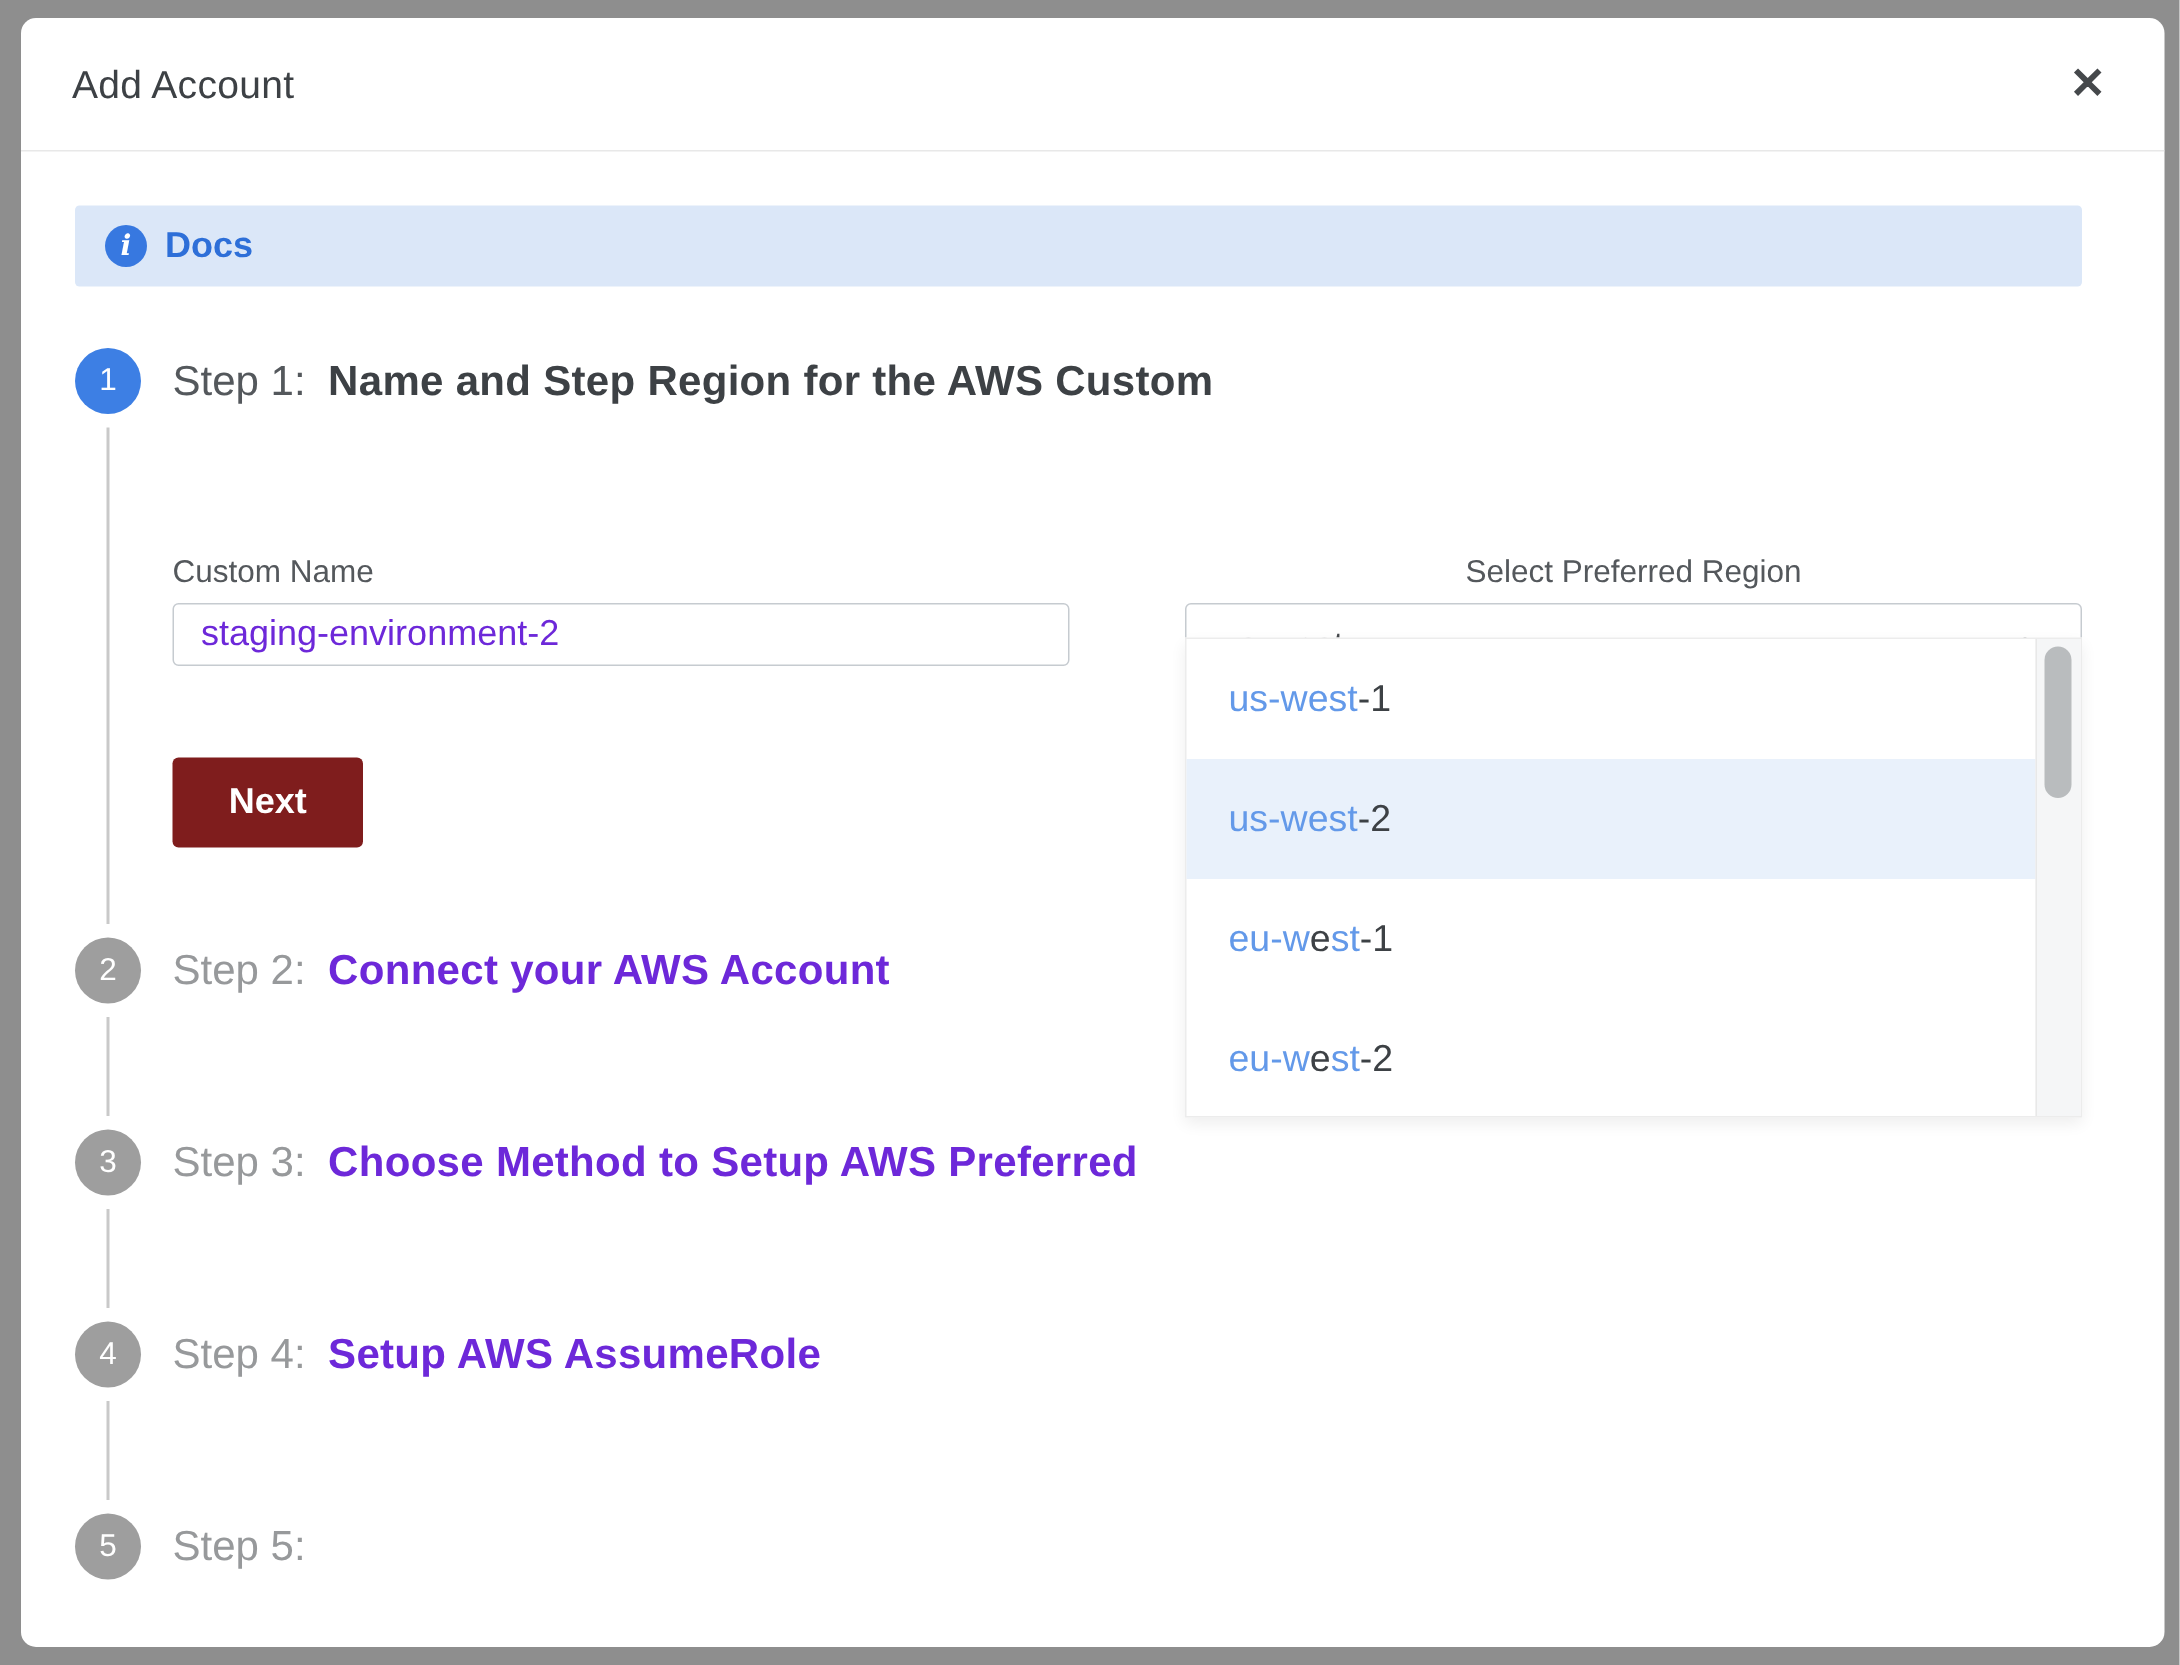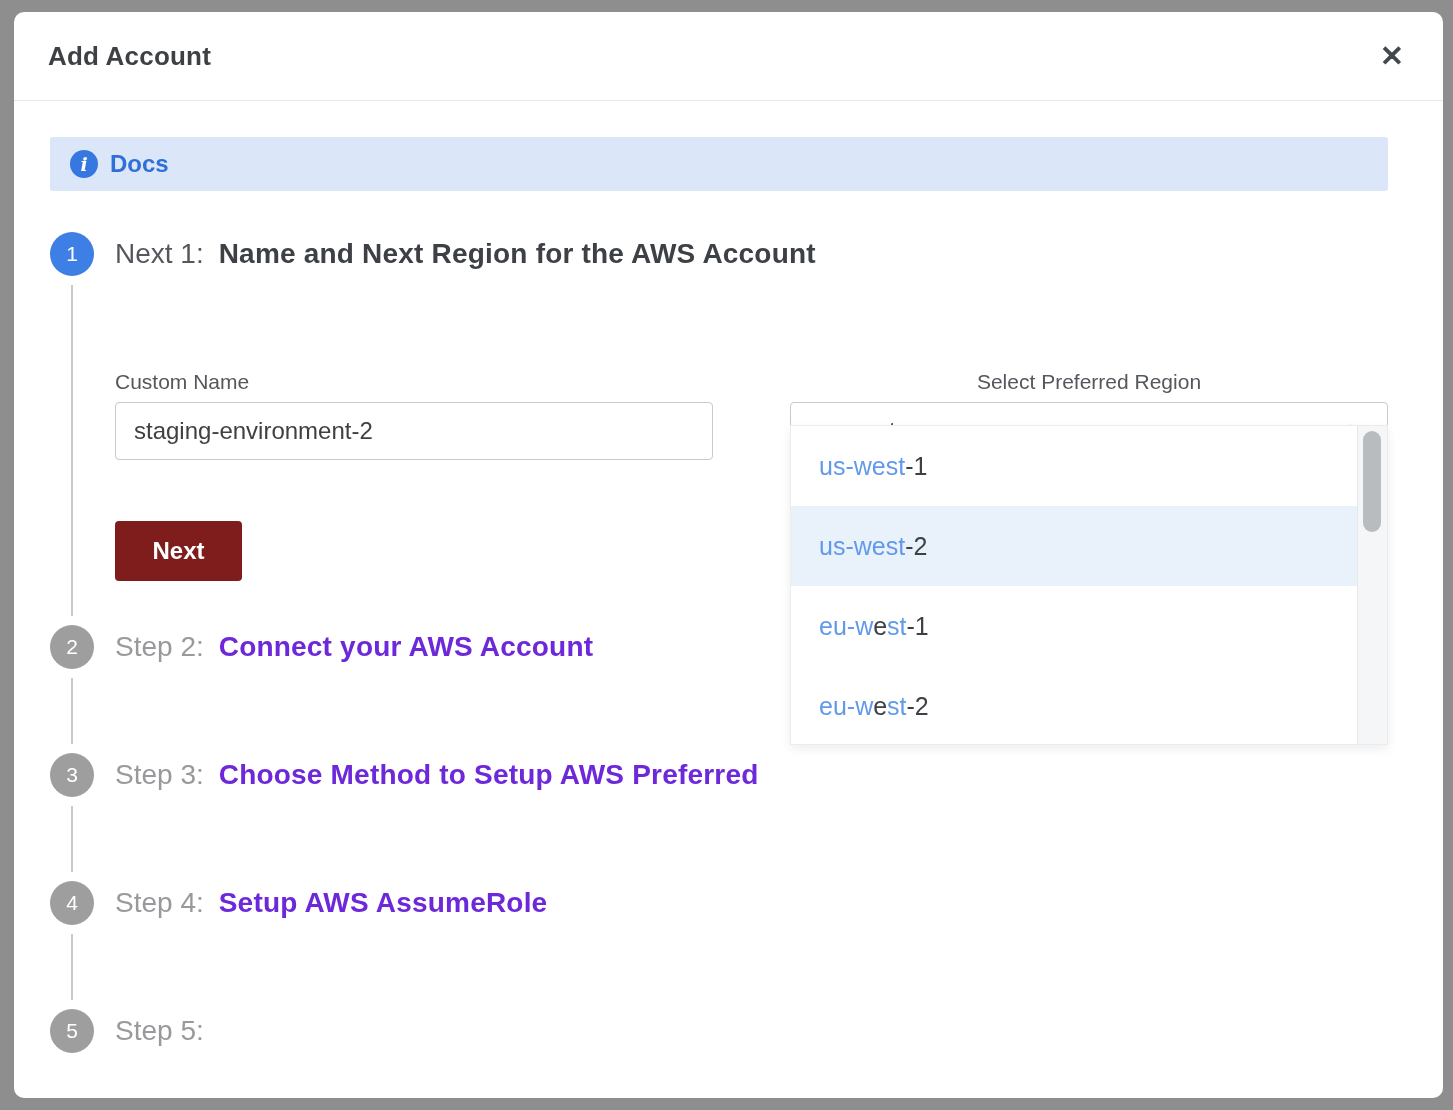--- a/index.html
+++ b/index.html
@@ -31,21 +31,21 @@
     display:flex;flex-direction:column;
   }
   
   .modal-header{
     height:89px;flex:0 0 89px;
     border-bottom:1px solid #e8e8e8;
     display:flex;align-items:center;
     padding:0 35px 0 34px;
   }
   .modal-title{
-    font-size:26px;font-weight:700;color:var(--text-dark);
+    font-size:26px;font-weight:400;color:var(--text-dark);
     letter-spacing:.2px;
   }
   .close-btn{
     margin-left:auto;
     background:none;border:none;cursor:pointer;
     font-size:29px;font-weight:700;color:#45484b;
     line-height:1;padding:4px;
   }
   
   .modal-body{
@@ -114,23 +114,23 @@
     display:flex;gap:77px;margin-top:54px;
   }
   .form-col{width:598px;flex:0 0 598px;}
   .field-label{
     display:block;
     font-size:21px;color:var(--text-mid);
     margin-bottom:8px;
     margin-top:40px;
   }
   .text-input{
-    width:100%;height:58px;
+    width:100%;height:42px;
     border:1px solid #c6cbd0;border-radius:4px;
-    font-family:inherit;font-size:24px;color:#404040;
+    font-family:inherit;font-size:24px;color:#6d28d9;
     padding:0 18px;
     background:#ffffff;
     outline:none;
   }
   .next-btn{
     margin-top:61px;
     width:127px;height:60px;
     background:#7f1d1d;border:none;border-radius:4px;
     color:#ffffff;font-family:inherit;
     font-size:24px;font-weight:700;
@@ -198,22 +198,22 @@
         <a class="banner-link" href="#">Docs</a>
       </div>
 
       <div class="step active step1">
         <div class="step-rail">
           <div class="step-circle">1</div>
           <div class="step-line"></div>
         </div>
         <div class="step-main">
           <div class="step-heading">
-            <span class="step-label">Next 1:</span>
-            <span class="step-title">Name and Next Region for the AWS Account</span>
+            <span class="step-label">Step 1:</span>
+            <span class="step-title">Name and Step Region for the AWS Custom</span>
           </div>
 
           <div class="step1-content">
             <div class="form-col">
               <label class="field-label">Custom Name</label>
               <input class="text-input" type="text" value="staging-environment-2" style="">
               <button class="next-btn" disabled="">Next</button>
             </div>
 
             <div class="form-col col-region">

